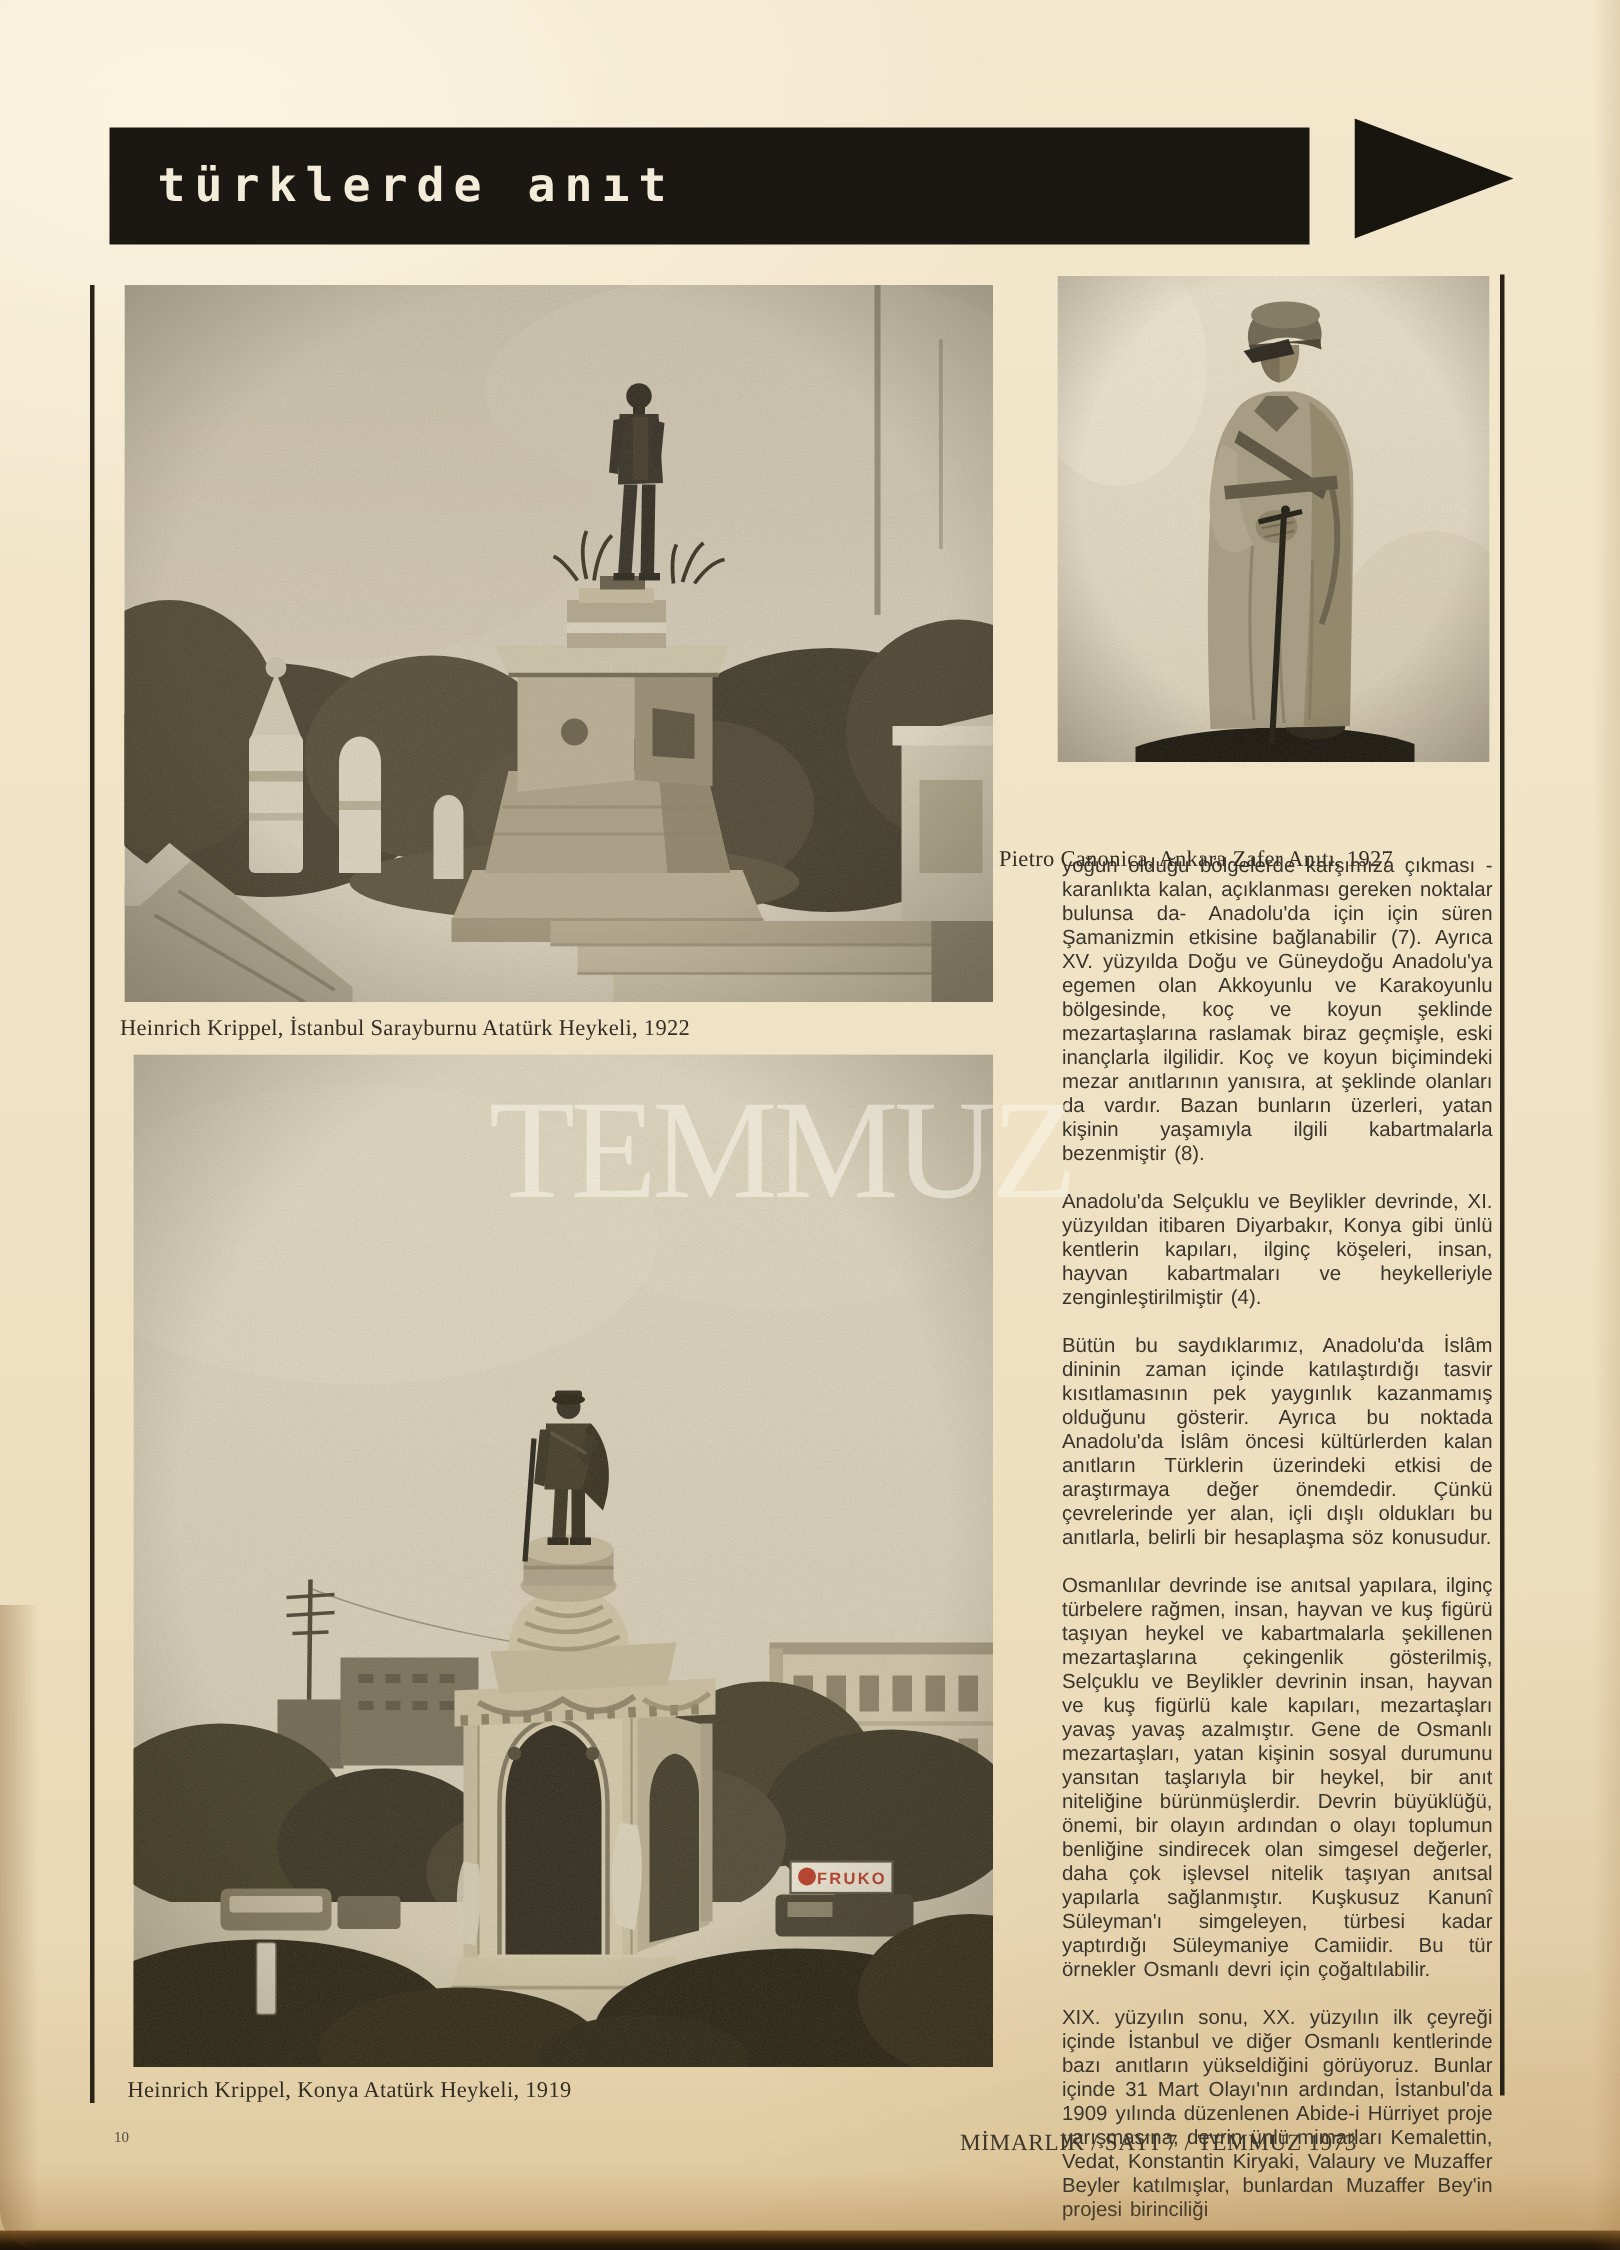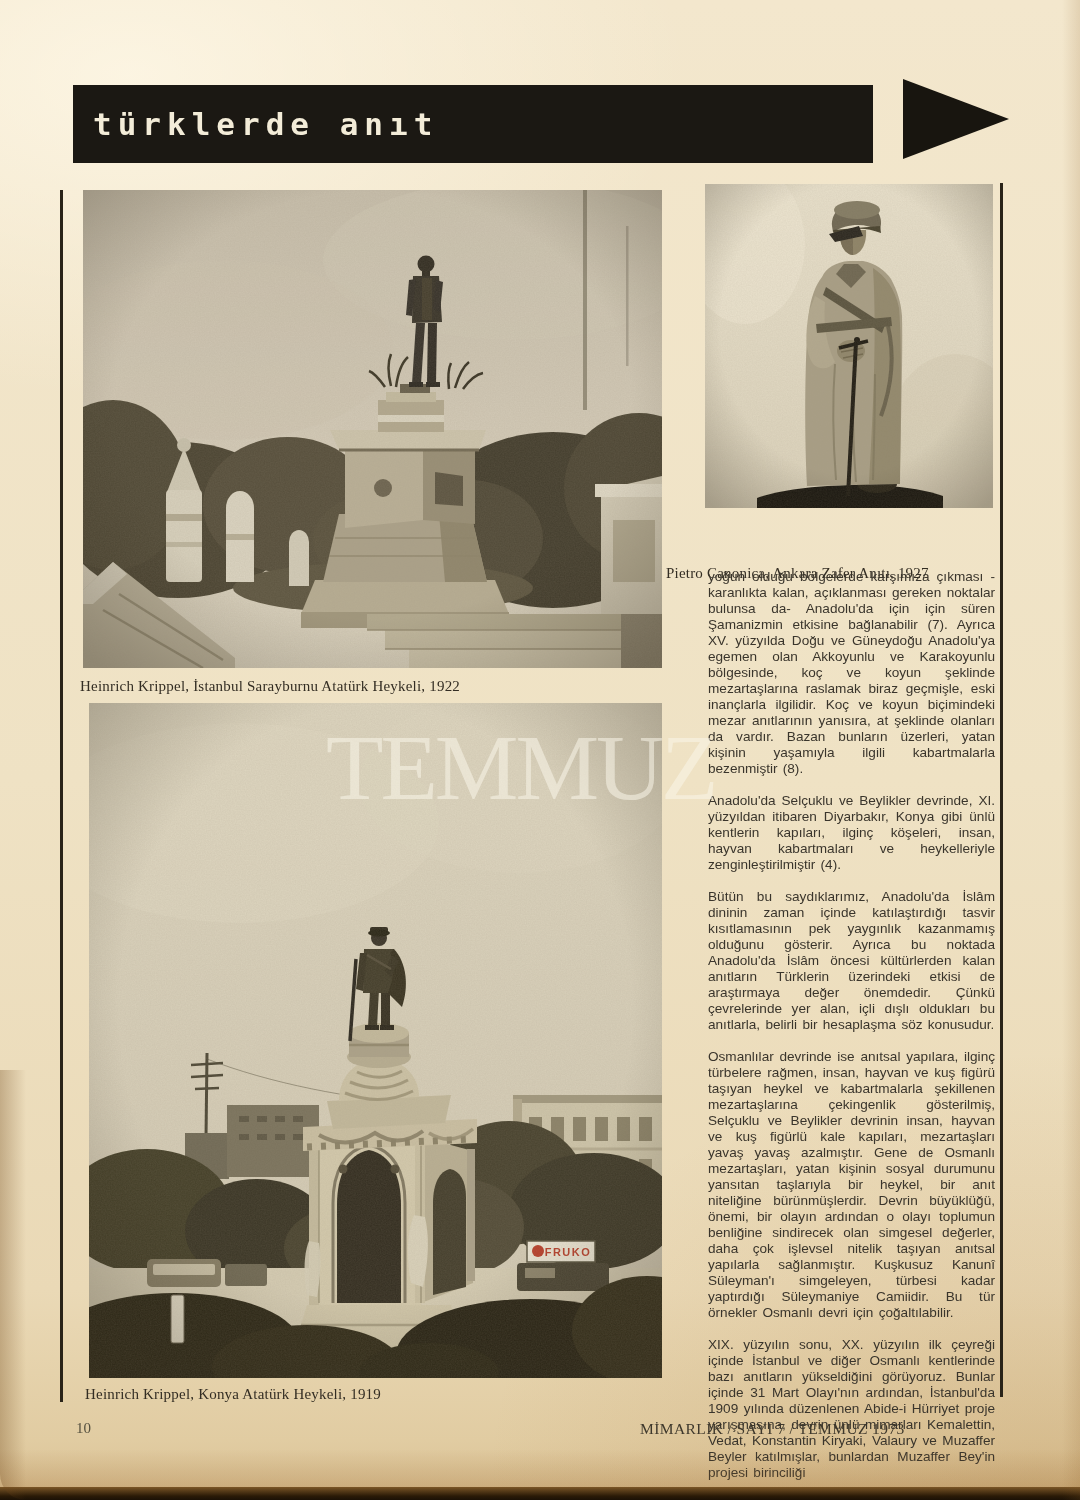--- a/index.html
+++ b/index.html
@@ -14,21 +14,21 @@
     background:linear-gradient(180deg,#7a5526,#2a1a07 70%,#1b1106);}
   .edge-bottom-fade{position:absolute;left:0;right:0;bottom:13px;height:38px;
     background:linear-gradient(180deg,rgba(150,100,40,0),rgba(150,100,40,0.22));}
   .corner-curl{position:absolute;left:0;bottom:0;width:26px;height:430px;
     background:linear-gradient(90deg,rgba(110,70,25,0.32),rgba(110,70,25,0));
     border-bottom-left-radius:44px;}
   .edge-right{position:absolute;top:0;right:0;width:18px;height:100%;
     background:linear-gradient(270deg,rgba(140,95,40,0.16),rgba(140,95,40,0));}
 
   .header-bar{position:absolute;left:73px;top:85px;width:800px;height:78px;background:#1b1813;}
-  .header-title{line-height:78px;padding-left:20px;font-family:"DejaVu Sans Mono",monospace;
+  .header-title{line-height:78px;padding-left:32px;font-family:"DejaVu Sans Mono",monospace;
     font-weight:bold;font-size:31px;letter-spacing:6px;color:#f3ecd8;}
   .arrow{position:absolute;left:903px;top:71px;}
 
   .rule-left{position:absolute;left:60px;top:190px;width:3px;height:1212px;background:#292318;}
   .rule-right{position:absolute;left:1000px;top:183px;width:3px;height:1214px;background:#292318;}
 
   .figure{position:absolute;}
   .figure svg{display:block;}
   #photo1{left:83px;top:190px;}
   #photo2{left:705px;top:184px;}
@@ -41,21 +41,21 @@
   #cap3{left:85px;top:1386px;}
 
   .article{position:absolute;left:708px;top:553px;width:287px;font-size:13.6px;line-height:16px;
     color:#3a352c;text-align:justify;word-spacing:1.5px;}
   .article p{margin:16px 0 16px 0;}
 
   .watermark{position:absolute;left:326px;top:720px;z-index:5;font-family:"Liberation Serif",serif;
     font-size:94px;line-height:1;letter-spacing:-3px;color:rgba(250,246,234,0.55);pointer-events:none;}
 
   .footer-num{position:absolute;left:76px;top:1420px;font-family:"Liberation Serif",serif;
-    font-size:15px;color:#55503f;}
+    font-size:10px;color:#55503f;}
   .footer-journal{position:absolute;left:640px;top:1420px;width:356px;
     font-family:"Liberation Serif",serif;font-size:15.5px;letter-spacing:0.4px;color:#3e382c;}
 </style>
 </head>
 <body>
 
 <div class="page">
 
   <svg width="0" height="0" style="position:absolute">
     <defs>

